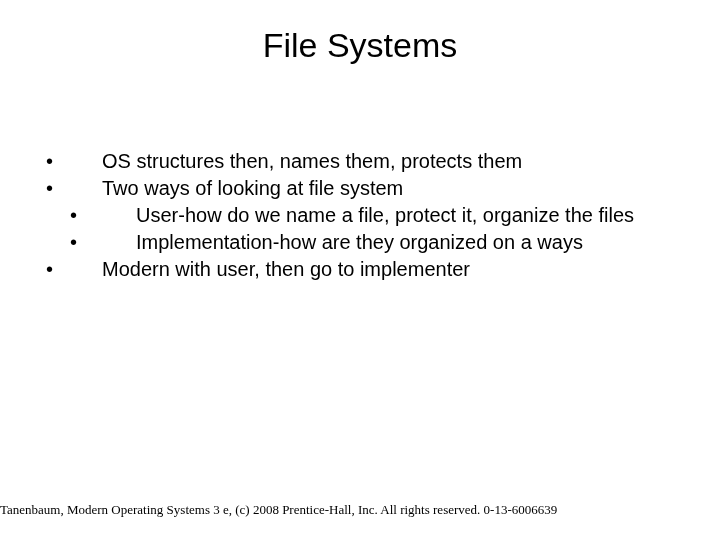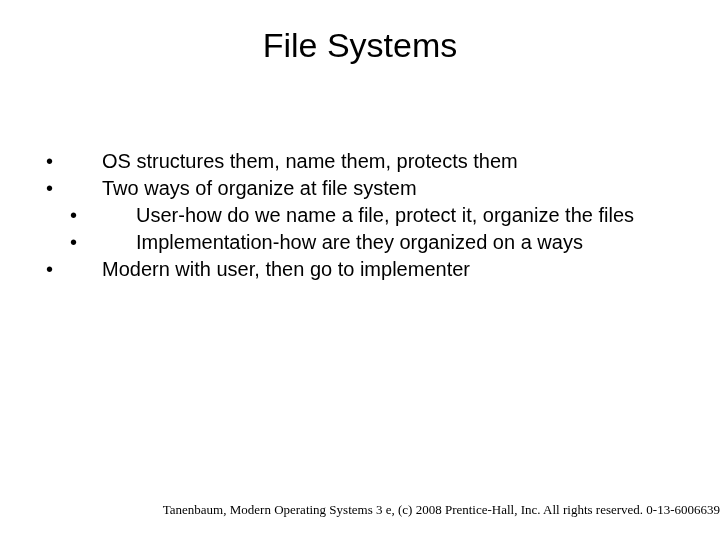--- a/index.html
+++ b/index.html
@@ -59,43 +59,43 @@
     padding-left: 34px;
   }
   .text-col {
     flex: 1 1 auto;
   }
   .footer {
     position: absolute;
     left: 0;
     bottom: 30px;
     width: 100%;
-    text-align: right;
+    text-align: left;
     font-family: "Times New Roman", Times, serif;
     font-size: 13px;
     color: #000;
   }
 </style>
 </head>
 <body>
 
 <div class="slide">
 
   <div class="title">File Systems</div>
 
   <div class="body">
 
     <div class="row">
       <div class="bullet-col">•</div>
-      <div class="text-col">OS structures them, name them, protects them</div>
+      <div class="text-col">OS structures then, names them, protects them</div>
     </div>
 
     <div class="row">
       <div class="bullet-col">•</div>
-      <div class="text-col">Two ways of organize at file system</div>
+      <div class="text-col">Two ways of looking at file system</div>
     </div>
 
     <div class="row sub">
       <div class="bullet-col">•</div>
       <div class="text-col">User-how do we name a file, protect it, organize the files</div>
     </div>
 
     <div class="row sub">
       <div class="bullet-col">•</div>
       <div class="text-col">Implementation-how are they organized on a ways</div>

